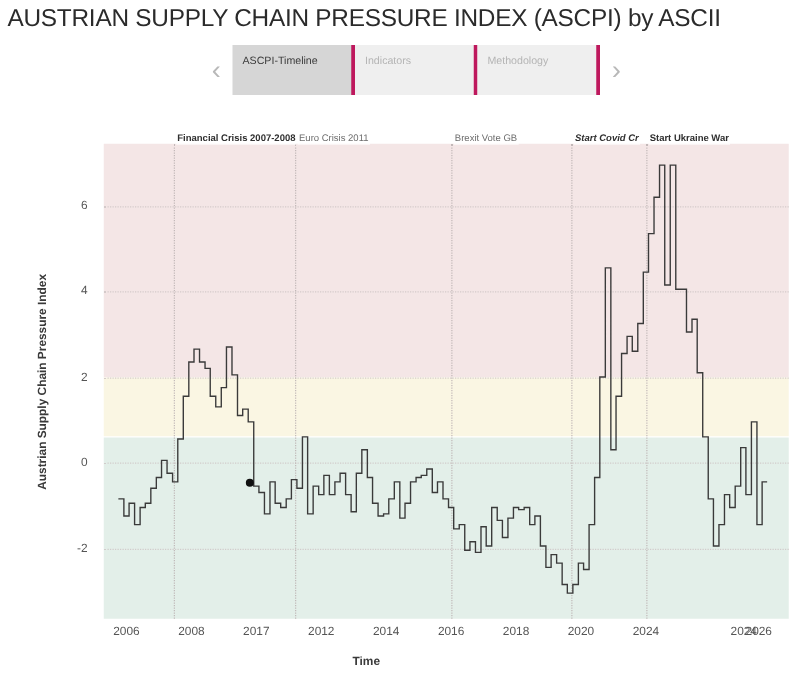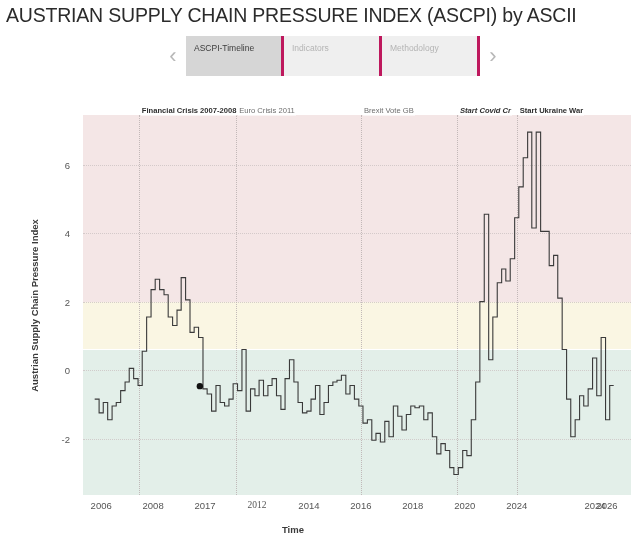--- a/index.html
+++ b/index.html
@@ -135,21 +135,21 @@
     <div class="yt" style="top: 118.108px;">4</div>
     <div class="yt" style="top: 49.6396px;">6</div>
   </div>
 <div id="ylabel">
   <span>Austrian Supply Chain Pressure Index</span>
 </div>
 <div id="xticks-wrap">
     <div class="xtick" style="left: 101.18px;">2006</div>
     <div class="xtick" style="left: 153.123px;">2008</div>
     <div class="xtick" style="left: 205.066px;">2017</div>
-    <div class="xtick" style="left: 257.009px; font-family: Liberation Serif, serif;">2012</div>
+    <div class="xtick" style="left: 257.009px;">2012</div>
     <div class="xtick" style="left: 308.953px;">2014</div>
     <div class="xtick" style="left: 360.896px;">2016</div>
     <div class="xtick" style="left: 412.839px;">2018</div>
     <div class="xtick" style="left: 464.782px;">2020</div>
     <div class="xtick" style="left: 516.725px;">2024</div>
     <div class="xtick" style="left: 595px;">2024</div>
     <div class="xtick" style="left: 607px;">2026</div>
   </div>
 <div id="xlabel">Time</div>
 

